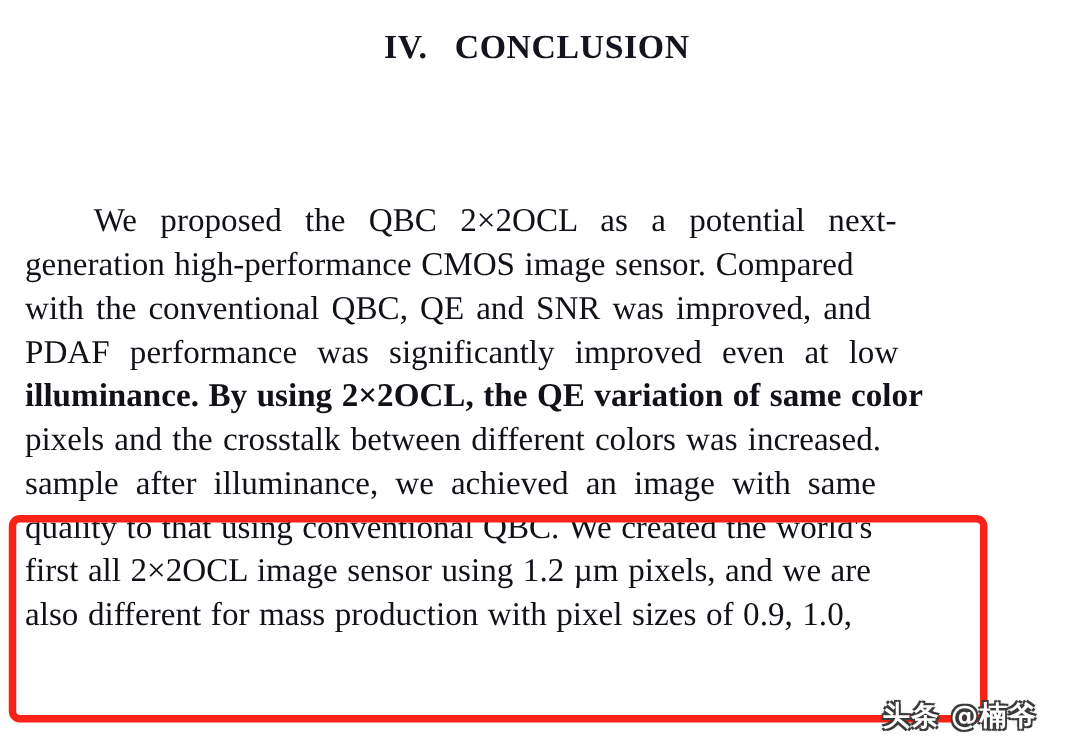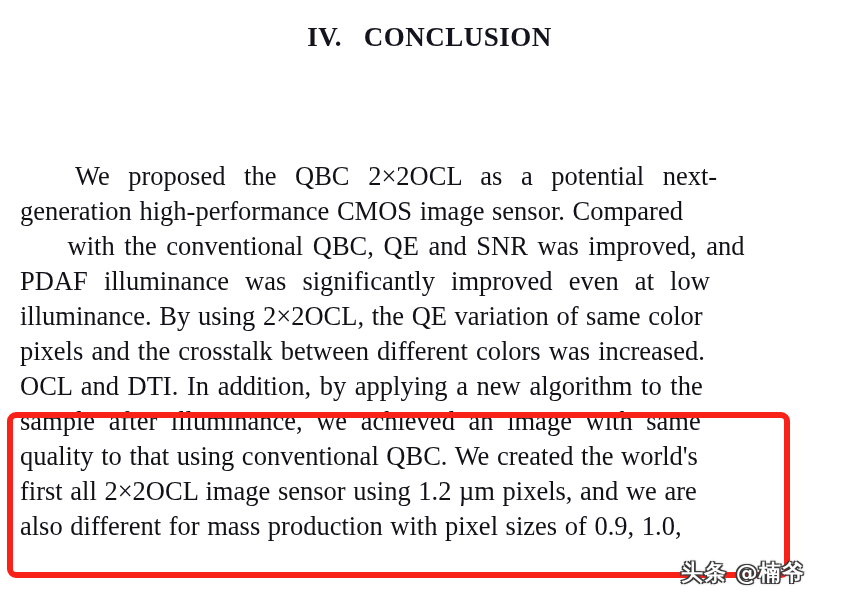--- a/index.html
+++ b/index.html
@@ -45,23 +45,23 @@
     height: 35px;
     line-height: 35px;
     font-size: 26.5px;
     color: #111118;
     white-space: nowrap;
     letter-spacing: 0;
   }
 
   .line-1  { word-spacing: 12.0px; text-indent: 55px; }
   .line-2  { word-spacing: 1.0px; }
-  .line-3  { word-spacing: 3.0px; text-align: center; }
+  .line-3  { word-spacing: 3.0px; }
   .line-4  { word-spacing: 9.5px; }
-  .line-5  { word-spacing: 1.0px; }
+  .line-5  { word-spacing: 1.0px; font-weight: bold; }
   .line-6  { word-spacing: 1.5px; }
   .line-7  { word-spacing: 8.0px; }
   .line-8  { word-spacing: 2.0px; }
   .line-9  { word-spacing: 7.0px; }
   .line-10 { word-spacing: 1.0px; }
   .line-11 { word-spacing: 1.0px; }
   .line-12 { word-spacing: 1.0px; }
   .line-13 { word-spacing: 0px; }
 
   
@@ -73,21 +73,21 @@
     height: 166px;
     border: 6px solid #f92218;
     border-radius: 9px;
     box-sizing: border-box;
     pointer-events: none;
   }
 
   
   #watermark {
     position: absolute;
-    left: 681px;
+    left: 706px;
     top: 558px;
     font-family: "DejaVu Sans", sans-serif;
     font-size: 22px;
     font-weight: bold;
     color: #ffffff;
     white-space: nowrap;
     text-shadow:
       -1.4px -1.4px 0 #3a3a3a,
        1.4px -1.4px 0 #3a3a3a,
       -1.4px  1.4px 0 #3a3a3a,
@@ -100,24 +100,23 @@
 <body>
 
 <div id="page">
 
   <div id="section-heading">IV.   CONCLUSION</div>
 
   <div id="body-column">
     <span class="para-line line-1">We  proposed  the  QBC  2×2OCL  as  a  potential  next-</span>
     <span class="para-line line-2">generation high-performance CMOS image sensor. Compared</span>
     <span class="para-line line-3">with the conventional QBC, QE and SNR was improved, and</span>
-    <span class="para-line line-4">PDAF  illuminance  was  significantly  improved  even  at  low</span>
+    <span class="para-line line-4">PDAF  performance  was  significantly  improved  even  at  low</span>
     <span class="para-line line-5">illuminance. By using 2×2OCL, the QE variation of same color</span>
     <span class="para-line line-6">pixels and the crosstalk between different colors was increased.</span>
-    <span class="para-line line-8">OCL and DTI. In addition, by applying a new algorithm to the</span>
     <span class="para-line line-9">sample  after  illuminance,  we  achieved  an  image  with  same</span>
     <span class="para-line line-10">quality to that using conventional QBC. We created the world's</span>
     <span class="para-line line-11">first all 2×2OCL image sensor using 1.2 µm pixels, and we are</span>
     <span class="para-line line-12">also different for mass production with pixel sizes of 0.9, 1.0,</span>
   </div>
 
   <div id="highlight-box"></div>
 
   <div id="watermark">头条 @楠爷</div>
 

